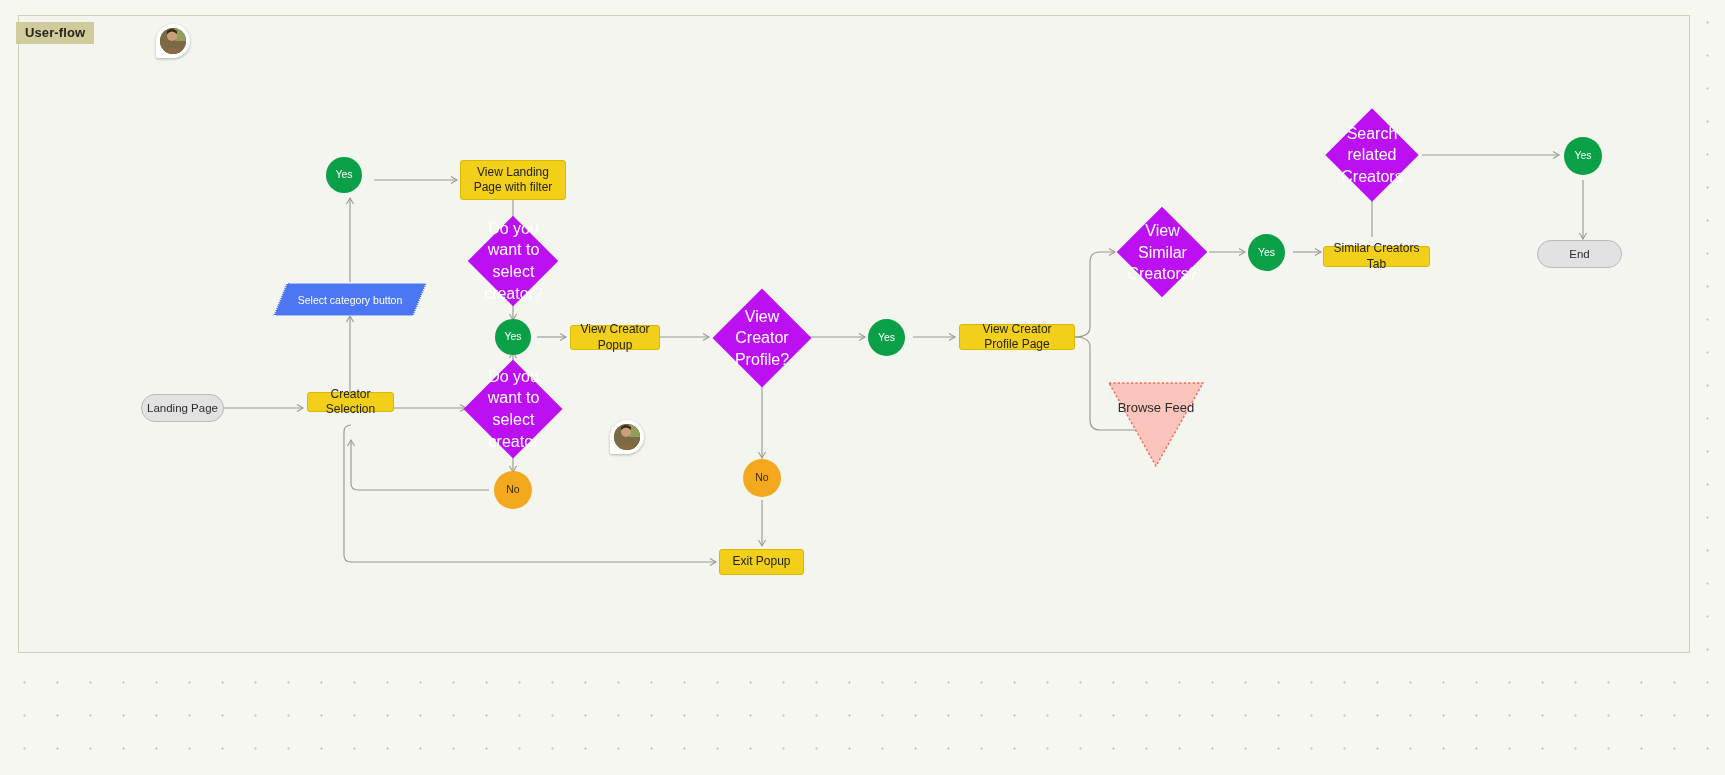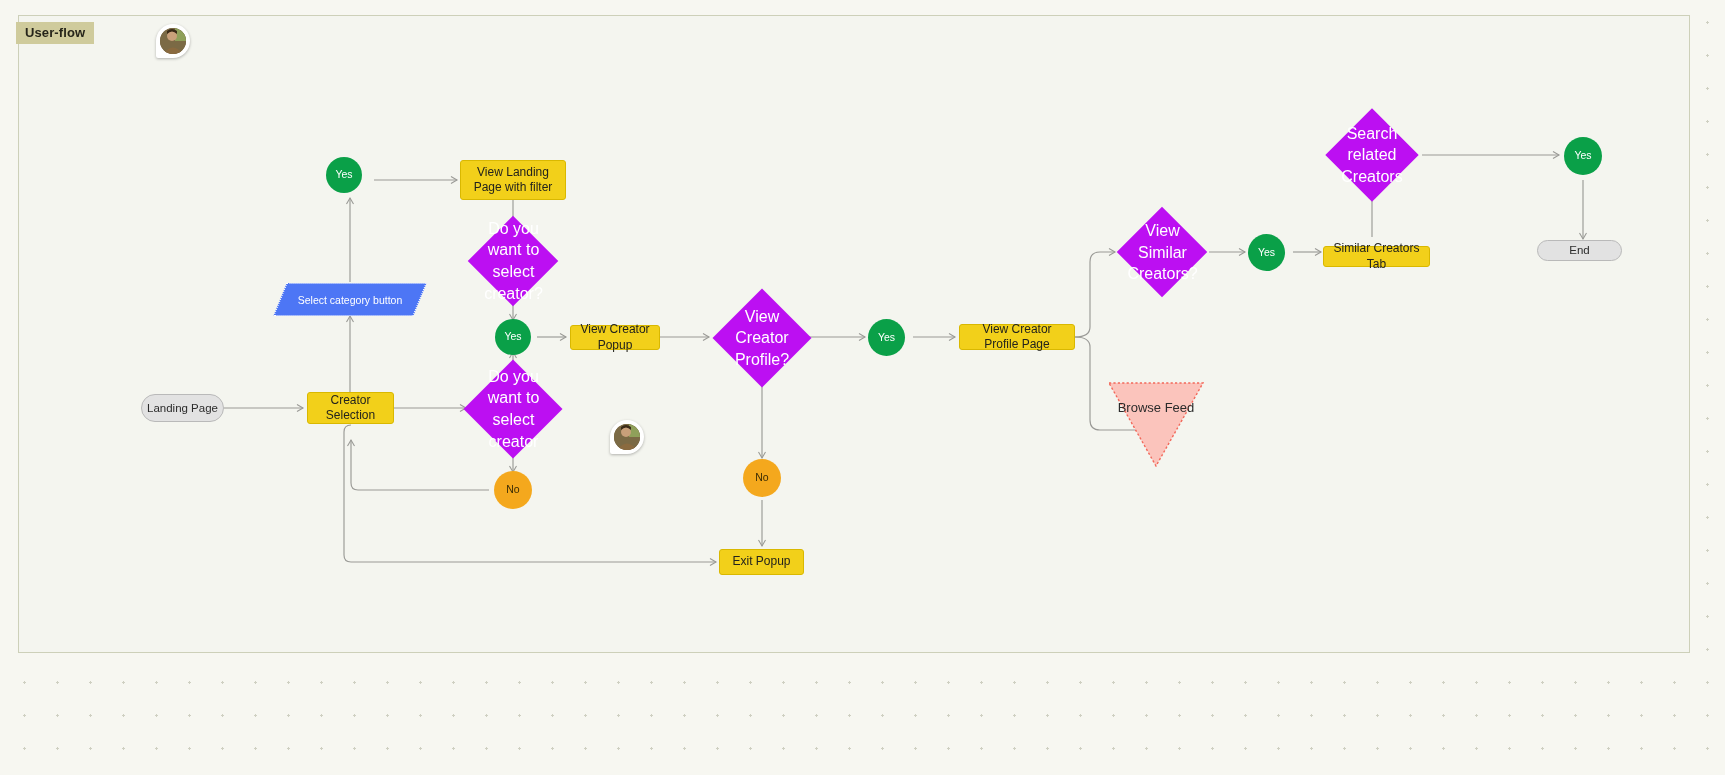--- a/index.html
+++ b/index.html
@@ -233,21 +233,21 @@
 
     <path class="edge" d="M1422,155 L1559,155" marker-end="url(#ah)"></path>
 
     <path class="edge" d="M1583,180 L1583,239" marker-end="url(#ah)"></path>
   </svg>
 
   <div class="node pill" style="left:141px;top:394px;width:83px;height:28px;">
     <span>Landing Page</span>
   </div>
 
-  <div class="node proc" style="left:307px;top:392px;width:87px;height:32px;">
+  <div class="node proc" style="left:307px;top:392px;width:87px;height:20px;">
     <span>Creator Selection</span>
   </div>
 
   <div class="para-wrap" style="left:280px;top:283px;width:140px;height:33px;">
     <div class="para-shape"></div>
     <div class="para-label">Select category button</div>
   </div>
 
   <div class="node circ circ-yes" style="left:326px;top:157px;width:36px;height:36px;">
     <span>Yes</span>
@@ -315,21 +315,21 @@
 
   <div class="diamond-wrap" style="left:1321px;top:108px;width:102px;height:94px;">
     <div class="diamond-shape" style="width:66px;height:66px;left:18px;top:14px;"></div>
     <div class="diamond-label">Search related Creators</div>
   </div>
 
   <div class="node circ circ-yes" style="left:1564px;top:137px;width:38px;height:38px;">
     <span>Yes</span>
   </div>
 
-  <div class="node pill" style="left:1537px;top:240px;width:85px;height:21px;">
+  <div class="node pill" style="left:1537px;top:240px;width:85px;height:28px;">
     <span>End</span>
   </div>
 
   <div class="tri-wrap" style="left:1108px;top:382px;width:96px;height:85px;">
     <svg width="96" height="85" viewBox="0 0 96 85">
       <polygon points="1,1 95,1 48,84" fill="#fbc4bc" stroke="#f2685a" stroke-width="1.4" stroke-dasharray="2.2 2.2"></polygon>
     </svg>
     <div class="tri-label">Browse Feed</div>
   </div>
 

